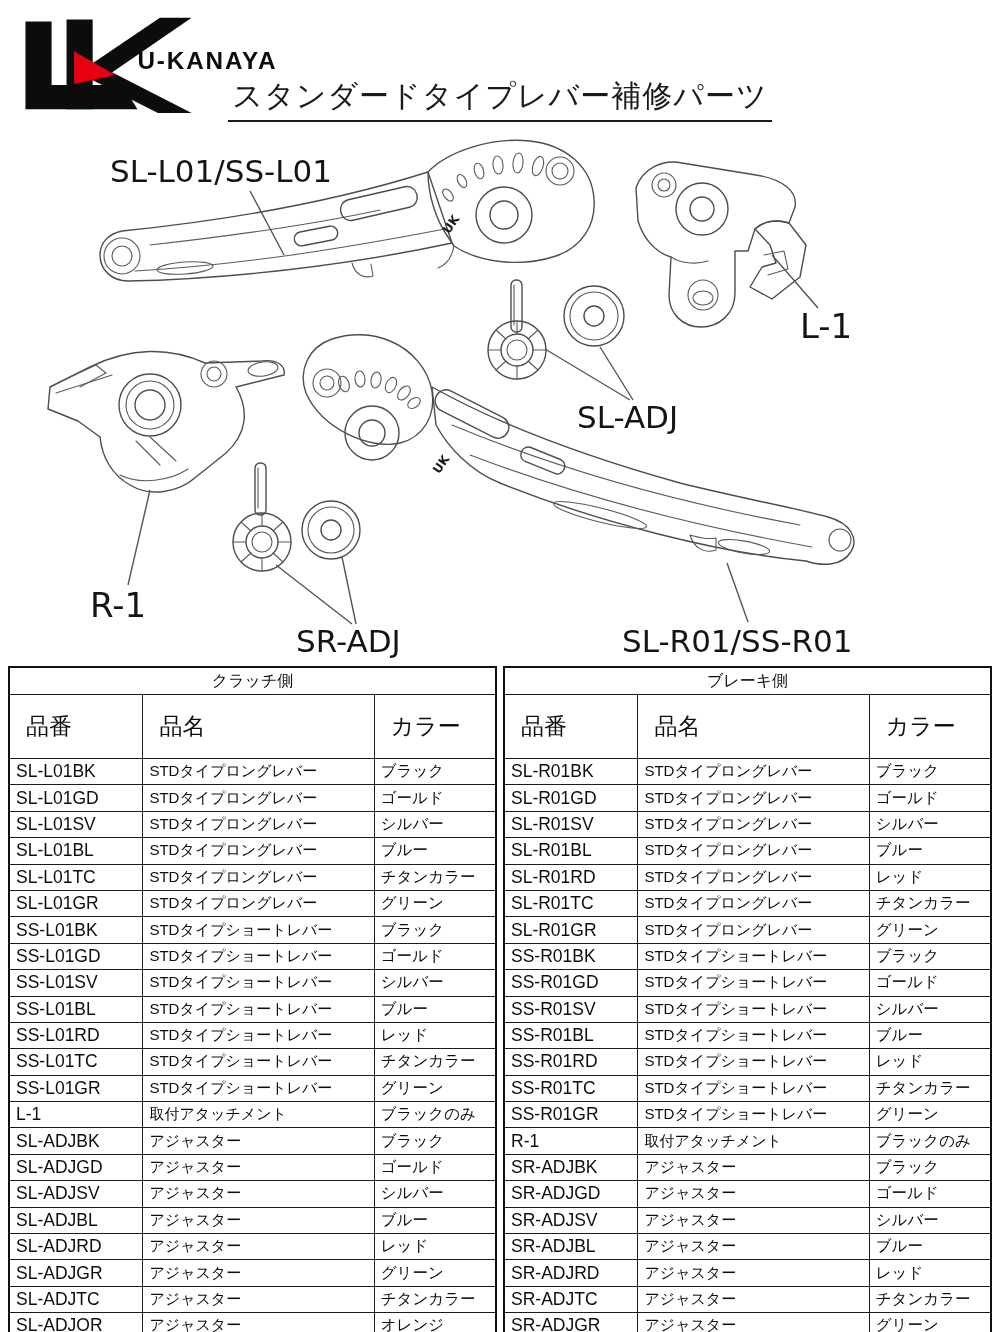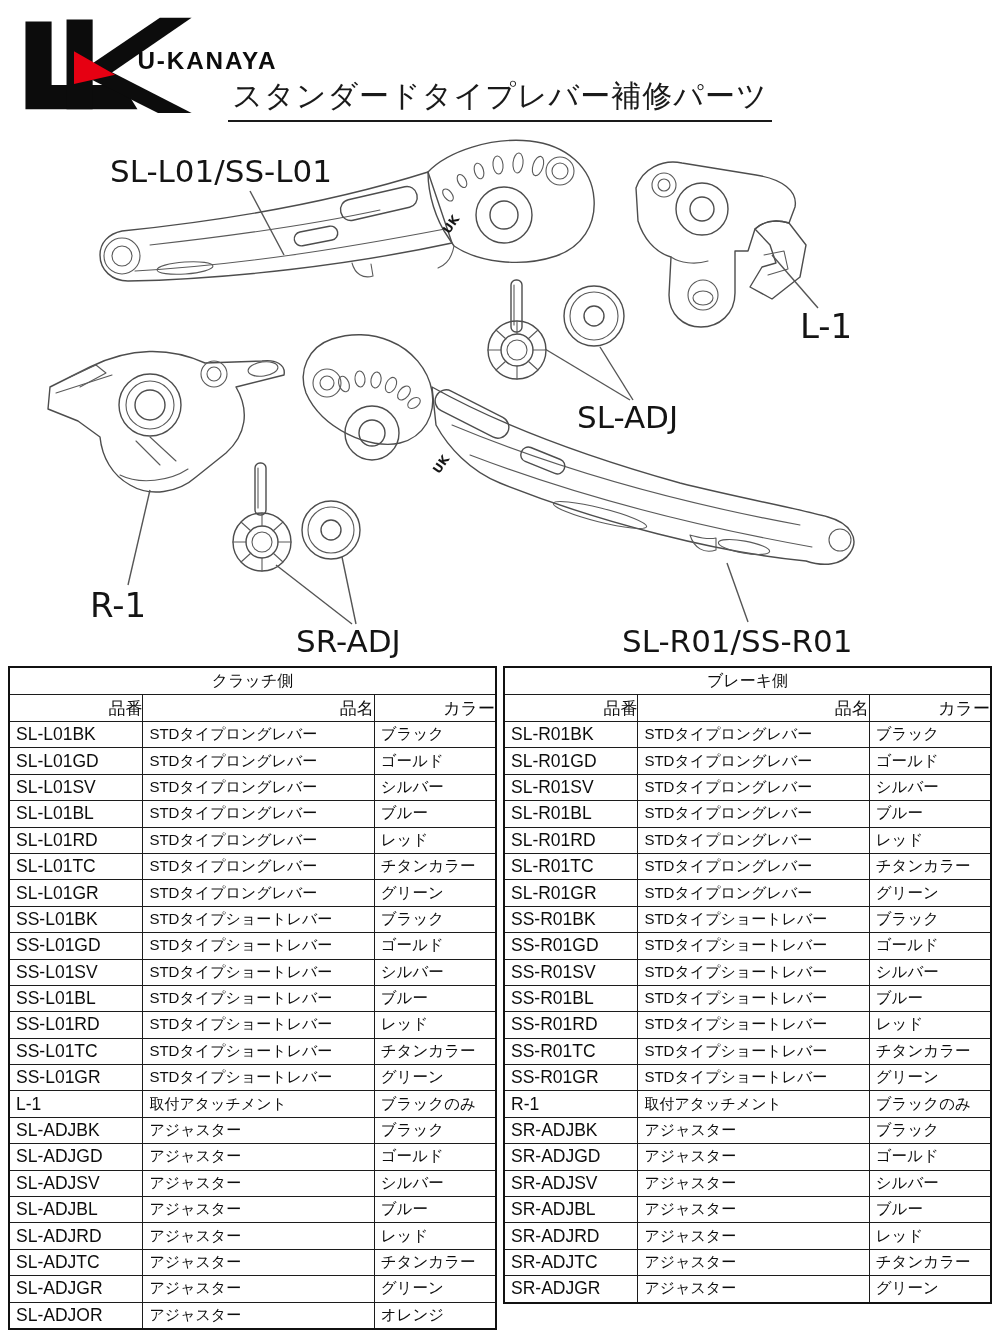--- a/index.html
+++ b/index.html
@@ -29,21 +29,21 @@
     position:absolute;border-collapse:collapse;table-layout:fixed;background:#fff;
     border:2px solid #111;
   }
   #table-left{left:8px;top:666px;width:489px;border-radius:21px;}
   #table-right{left:503px;top:666px;width:489px;}
   table.parts th,table.parts td{
     border:1px solid #1c1c1c;overflow:hidden;white-space:nowrap;
     font-weight:normal;color:#0d0d0d;
   }
   table.parts .title-row th{height:26px;font-size:16px;text-align:center;padding:0;}
-  table.parts .head-row th{height:26px;font-size:17px;text-align:right;padding:0;}
+  table.parts .head-row th{height:26px;font-size:23px;text-align:left;padding:16px;}
   table.parts td{height:25.4px;padding:0 2px 0 6px;}
   table.parts td.c0{font-size:17.5px;}
   table.parts td.c1{font-size:15px;}
   table.parts td.c2{font-size:15.5px;margin-left:12px;}
   col.w0{width:27.5%;} col.w1{width:47.5%;} col.w2{width:25%;}
 </style>
 </head>
 <body>
 
 <div class="logo">
@@ -232,25 +232,20 @@
         <td class="c0">SL-L01SV</td>
         <td class="c1">STDタイプロングレバー</td>
         <td class="c2">シルバー</td>
       </tr>
       <tr>
         <td class="c0">SL-L01BL</td>
         <td class="c1">STDタイプロングレバー</td>
         <td class="c2">ブルー</td>
       </tr>
       <tr>
-        <td class="c0">SL-L01RD</td>
-        <td class="c1">STDタイプロングレバー</td>
-        <td class="c2">レッド</td>
-      </tr>
-      <tr>
         <td class="c0">SL-L01TC</td>
         <td class="c1">STDタイプロングレバー</td>
         <td class="c2">チタンカラー</td>
       </tr>
       <tr>
         <td class="c0">SL-L01GR</td>
         <td class="c1">STDタイプロングレバー</td>
         <td class="c2">グリーン</td>
       </tr>
       <tr>
@@ -312,28 +307,28 @@
         <td class="c0">SL-ADJBL</td>
         <td class="c1">アジャスター</td>
         <td class="c2">ブルー</td>
       </tr>
       <tr>
         <td class="c0">SL-ADJRD</td>
         <td class="c1">アジャスター</td>
         <td class="c2">レッド</td>
       </tr>
       <tr>
+        <td class="c0">SL-ADJGR</td>
+        <td class="c1">アジャスター</td>
+        <td class="c2">グリーン</td>
+      </tr>
+      <tr>
         <td class="c0">SL-ADJTC</td>
         <td class="c1">アジャスター</td>
         <td class="c2">チタンカラー</td>
-      </tr>
-      <tr>
-        <td class="c0">SL-ADJGR</td>
-        <td class="c1">アジャスター</td>
-        <td class="c2">グリーン</td>
       </tr>
       <tr>
         <td class="c0">SL-ADJOR</td>
         <td class="c1">アジャスター</td>
         <td class="c2">オレンジ</td>
       </tr>
     </tbody>
 </table>
 
 <table class="parts" id="table-right">

